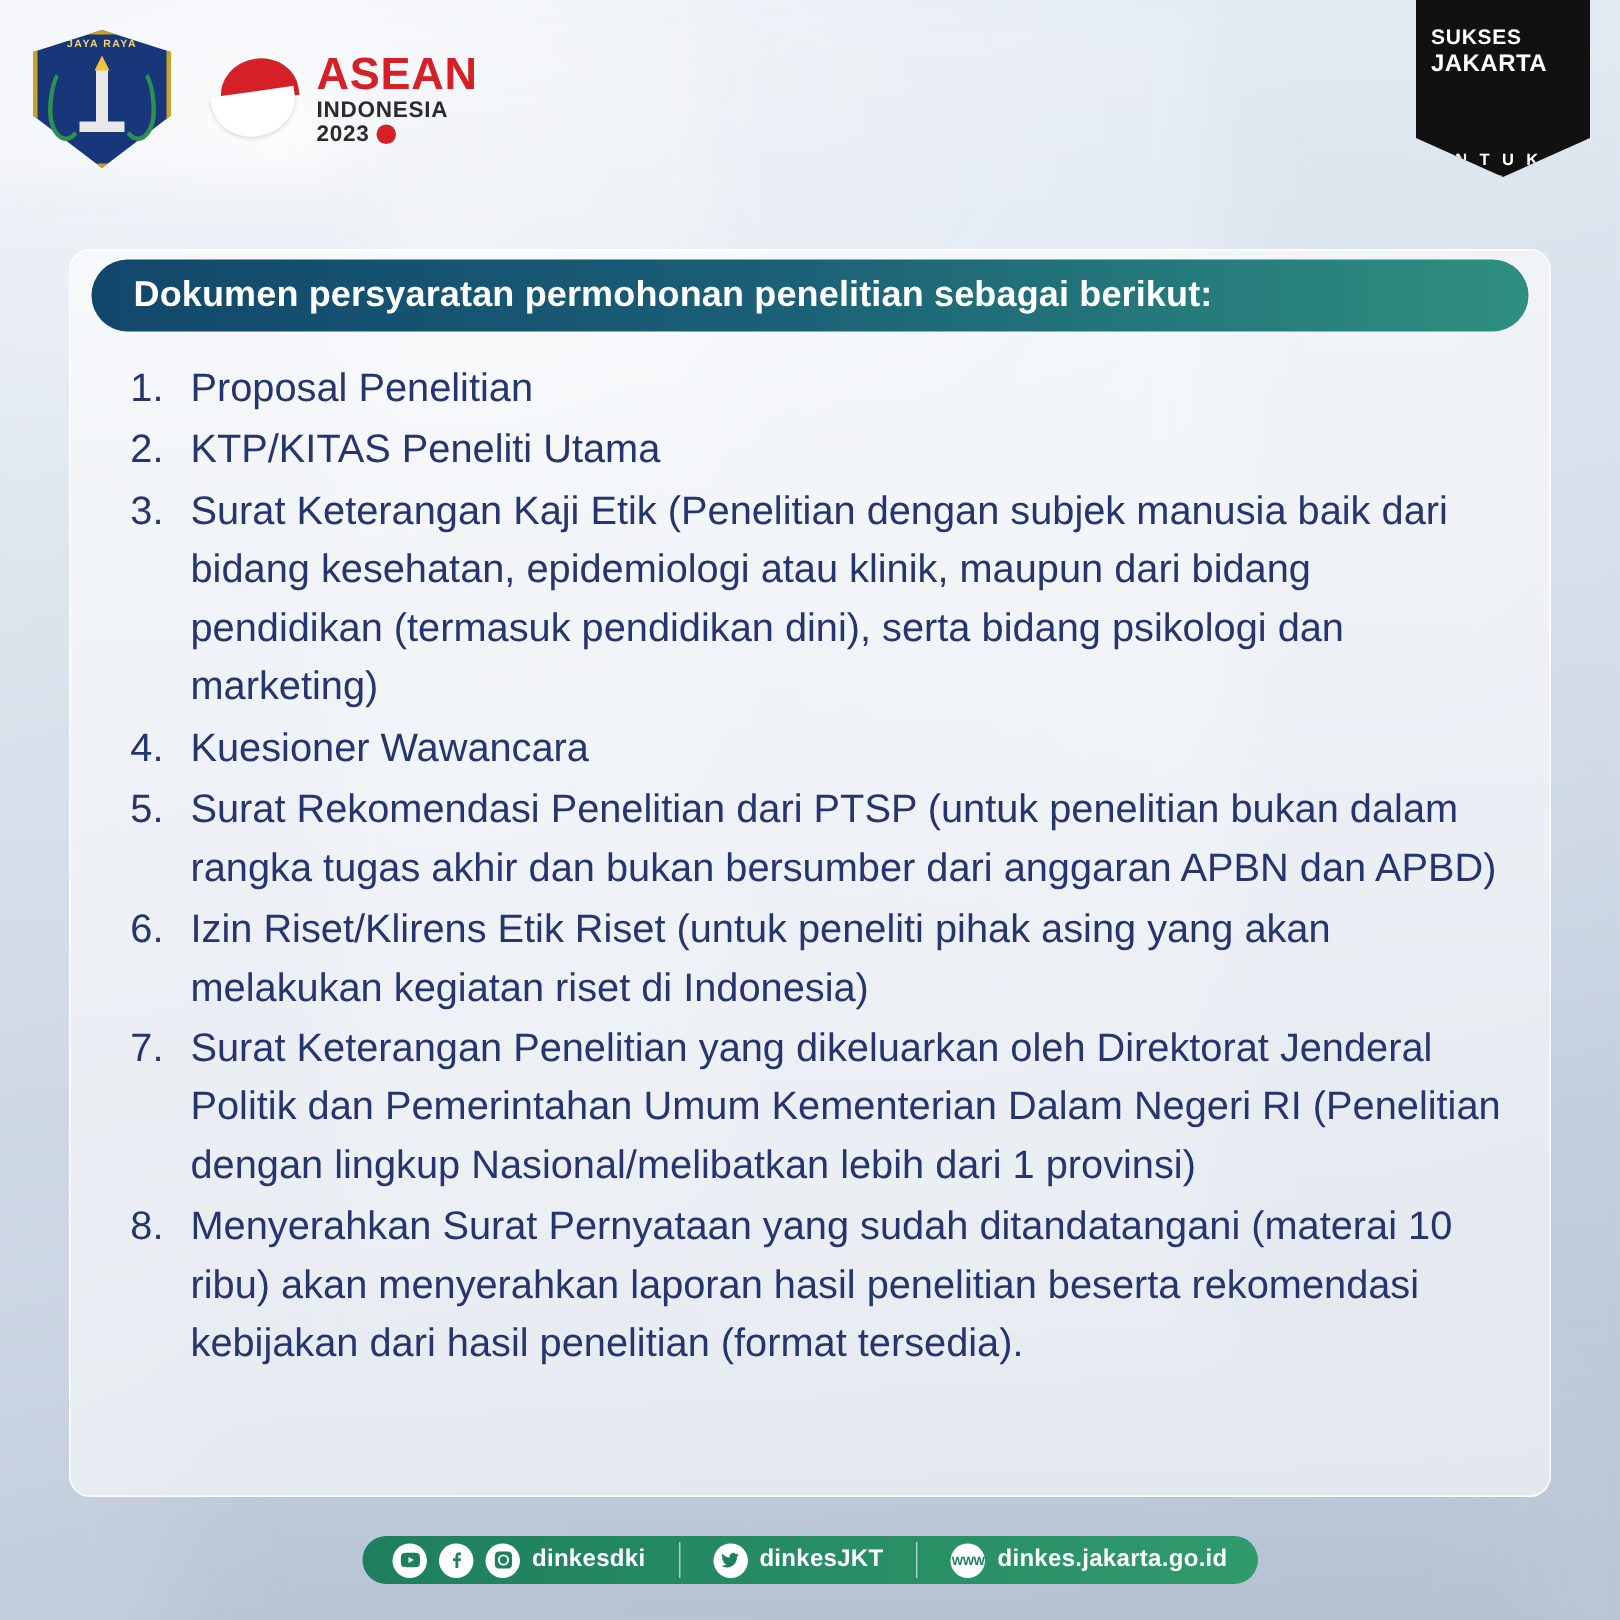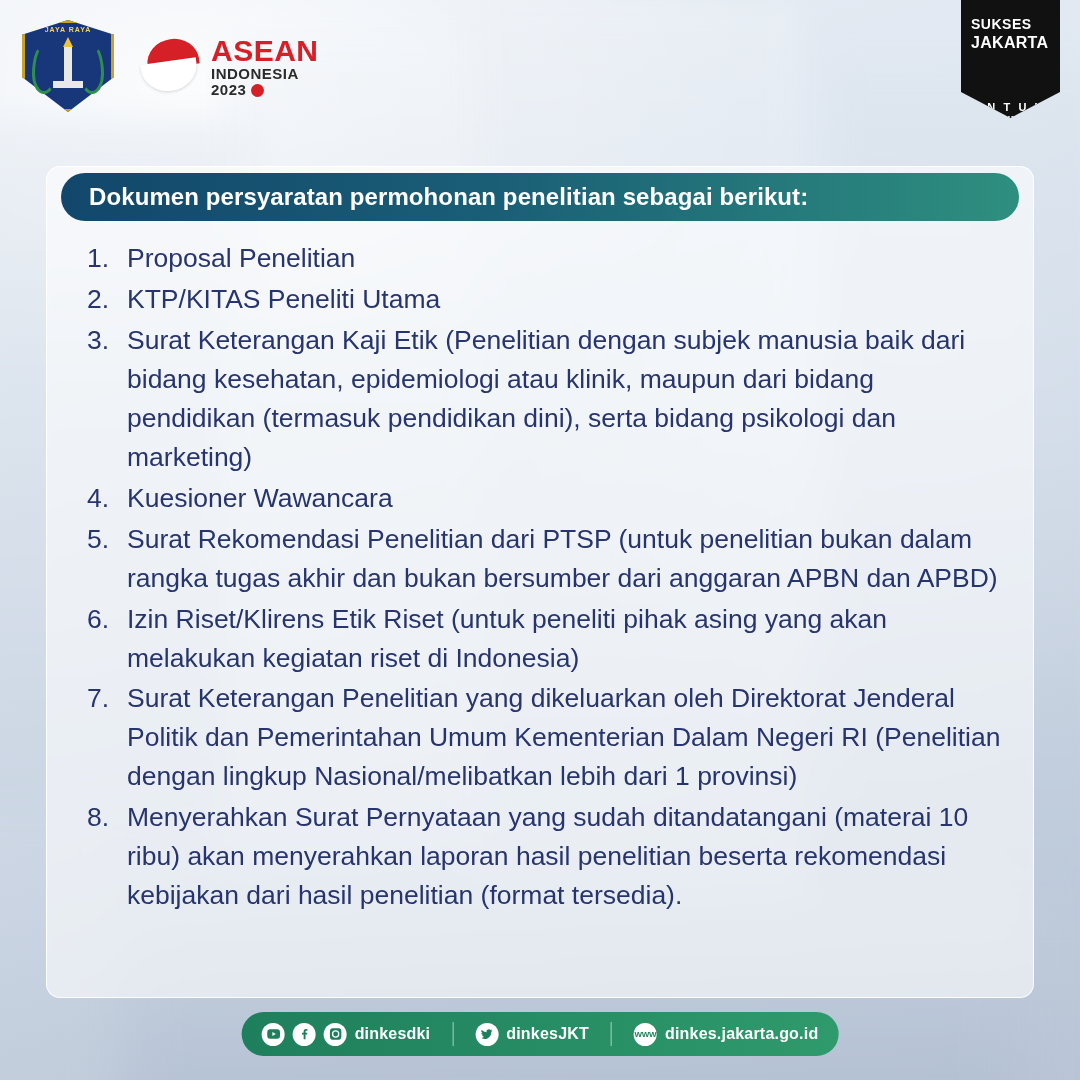--- a/index.html
+++ b/index.html
@@ -177,21 +177,21 @@
     border-radius: 50%;
     margin-left: 5px;
     position: relative;
     top: 2px;
   }
 
   
   .sukses-badge {
     position: absolute;
     right: 20px; top: 0;
-    width: 99px;
+    width: 116px;
     background: #111;
     color: #fff;
     padding: 16px 10px 12px 10px;
     box-sizing: border-box;
     clip-path: polygon(0 0, 100% 0, 100% 78%, 50% 100%, 0 78%);
     height: 118px;
     text-align: left;
   }
   .sukses-badge div {
     font-weight: bold;
@@ -262,21 +262,21 @@
   .list-text {
     flex: 1;
   }
 
   
   .footer {
     position: absolute;
     left: 50%;
     transform: translateX(-50%);
     bottom: 24px;
-    height: 44px;
+    height: 32px;
     background: linear-gradient(90deg, #1e7f5c 0%, #2f9a6c 100%);
     border-radius: 22px;
     display: flex;
     align-items: center;
     padding: 0 20px;
     gap: 12px;
     z-index: 6;
   }
   .fgroup {
     display: flex;

